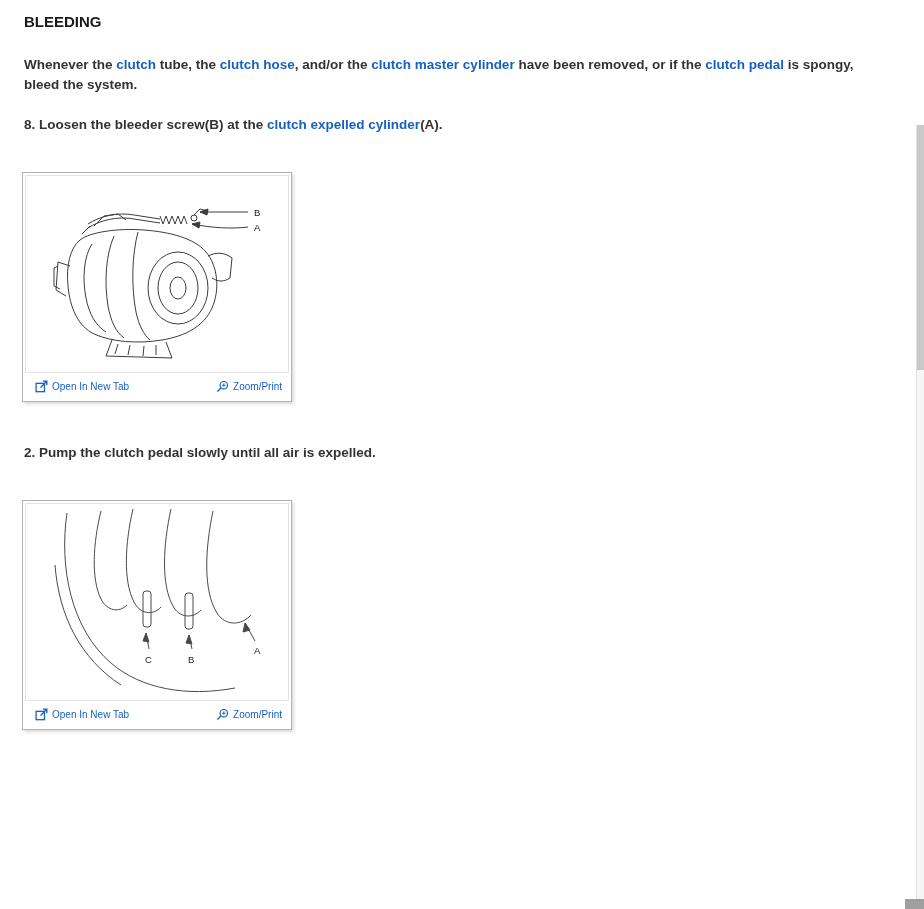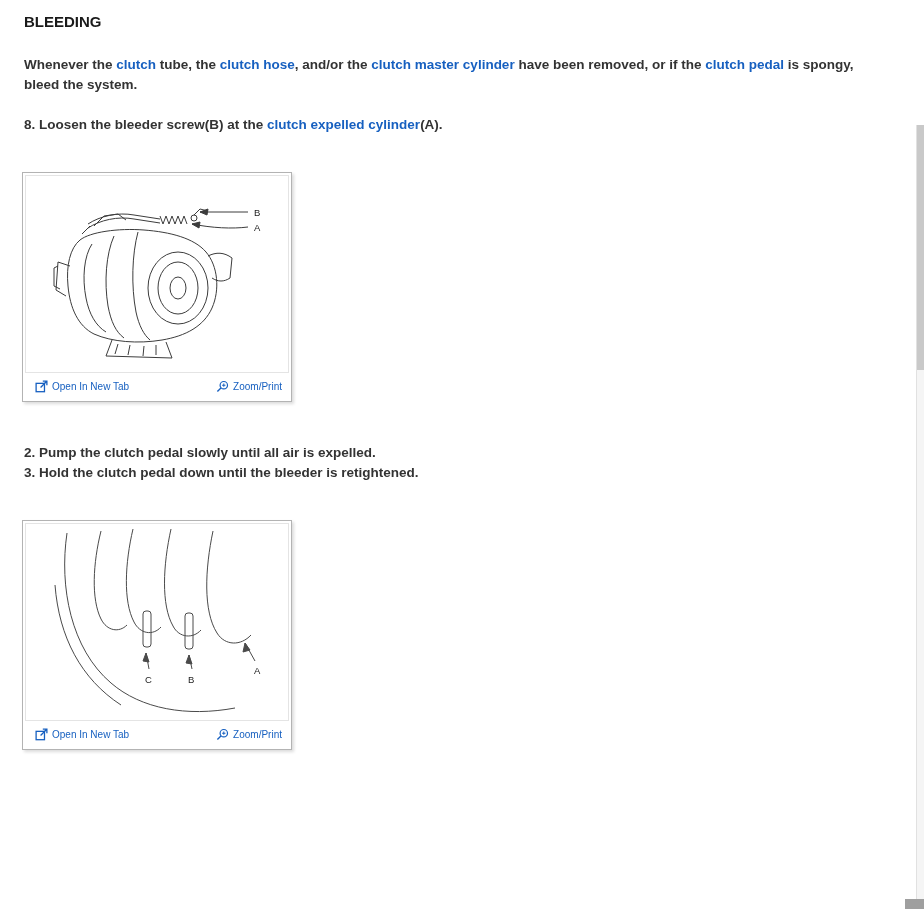--- a/index.html
+++ b/index.html
@@ -95,21 +95,20 @@
           <path d="M8.4 3.8 v3.6 M6.6 5.6 h3.6" fill="none" stroke="currentColor" stroke-width="1.1"></path>
           <path d="M5.3 8.7 L1.5 12.5" fill="none" stroke="currentColor" stroke-width="1.5"></path>
         </svg>
         <span>Zoom/Print</span>
       </a>
     </div>
   </div>
 
   <div class="steps">
     <p>2. Pump the clutch pedal slowly until all air is expelled.</p>
-    <p>3. Hold the clutch pedal down until the bleeder is retightened.</p>
   </div>
 
 
   <div class="figure-box">
     <div class="figure-inner">
       <svg class="diagram" viewBox="0 0 240 190" width="240" height="190" xmlns="http://www.w3.org/2000/svg">
         <g fill="none" stroke="#4a4a4a" stroke-width="1">
           <path d="M30 6 C22 60 34 122 74 156 C104 182 150 190 198 181"></path>
           <path d="M18 58 C22 110 44 152 84 178"></path>
           <path d="M64 4 C56 36 54 72 64 92 C70 104 82 106 90 98"></path>

